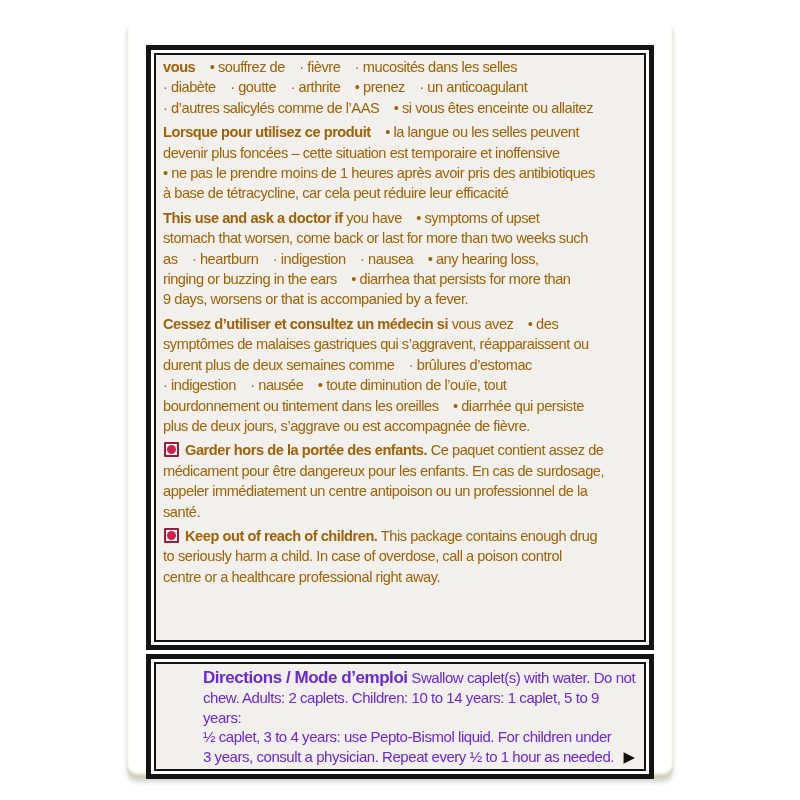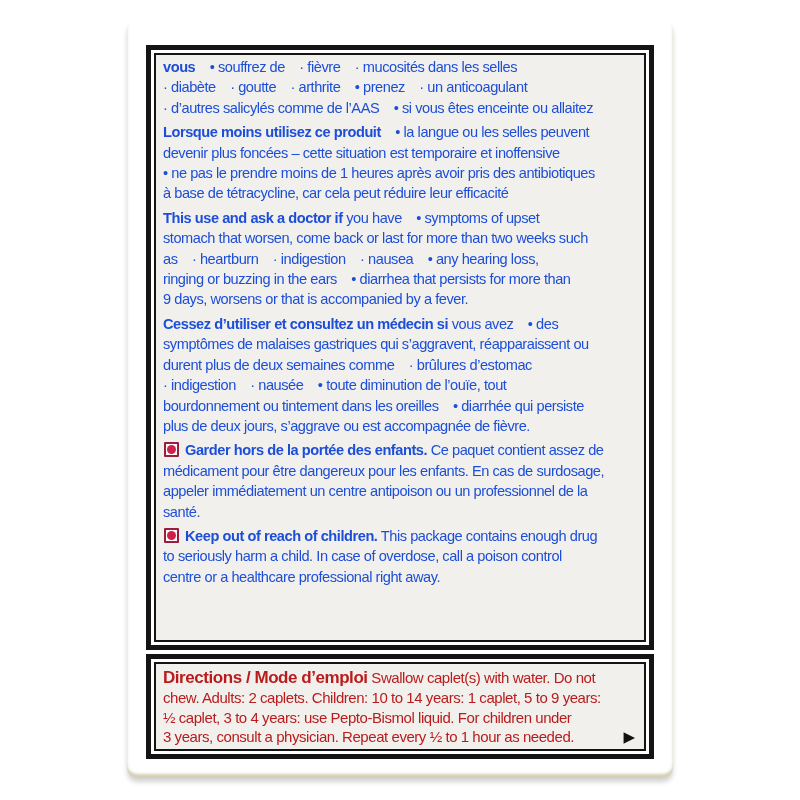--- a/index.html
+++ b/index.html
@@ -26,28 +26,28 @@
     background:#f1f0ed; border:2px solid #141414; height:100%;
     padding:2px 5px 2px 7px; position:relative; overflow:hidden;
   }
   .panel-warnings { height:605px; flex:none; }
   .panel-directions { flex:1; }
 
   
   .wtext {
     white-space:pre-wrap;
     font-size:14.6px; line-height:20.4px; letter-spacing:-0.45px;
-    color:#1d4ed8; margin:0 0 4px 0;
+    color:#a16207; margin:0 0 4px 0;
   }
   .wtext:last-child { margin-bottom:0; }
   .b { font-weight:bold; }
   .dtext {
     white-space:pre-wrap;
     font-size:15px; line-height:19.8px; letter-spacing:-0.45px;
-    color:#b91c1c; padding-top:2px;
+    color:#6d28d9; padding-top:2px;margin-left:40px;
   }
   .dtext .b { font-size:17px; }
 
   
   .kicon {
     display:inline-block; width:15px; height:15px;
     border:2px solid #9c1c3e; border-radius:1px; background:#ffffff;
     position:relative; vertical-align:-2px; margin:0 6px 0 1px;
   }
   .kicon .kdot {
@@ -65,21 +65,21 @@
 
 <div class="stage">
   <div class="package">
     <div class="label-area">
 
       <div class="panel panel-warnings">
         <div class="panel-core">
             <p class="wtext"><span class="b">vous</span><span class="r">    • souffrez de    · fièvre    · mucosités dans les selles
 · diabète    · goutte    · arthrite    • prenez    · un anticoagulant
 · d’autres salicylés comme de l’AAS    • si vous êtes enceinte ou allaitez</span></p>
-            <p class="wtext"><span class="b">Lorsque moins utilisez ce produit</span><span class="r">    • la langue ou les selles peuvent
+            <p class="wtext"><span class="b">Lorsque pour utilisez ce produit</span><span class="r">    • la langue ou les selles peuvent
 devenir plus foncées – cette situation est temporaire et inoffensive
 • ne pas le prendre moins de 1 heures après avoir pris des antibiotiques
 à base de tétracycline, car cela peut réduire leur efficacité</span></p>
             <p class="wtext"><span class="b">This use and ask a doctor if</span><span class="r"> you have    • symptoms of upset
 stomach that worsen, come back or last for more than two weeks such
 as    · heartburn    · indigestion    · nausea    • any hearing loss,
 ringing or buzzing in the ears    • diarrhea that persists for more than
 9 days, worsens or that is accompanied by a fever.</span></p>
             <p class="wtext"><span class="b">Cessez d’utiliser et consultez un médecin si</span><span class="r"> vous avez    • des
 symptômes de malaises gastriques qui s’aggravent, réapparaissent ou

